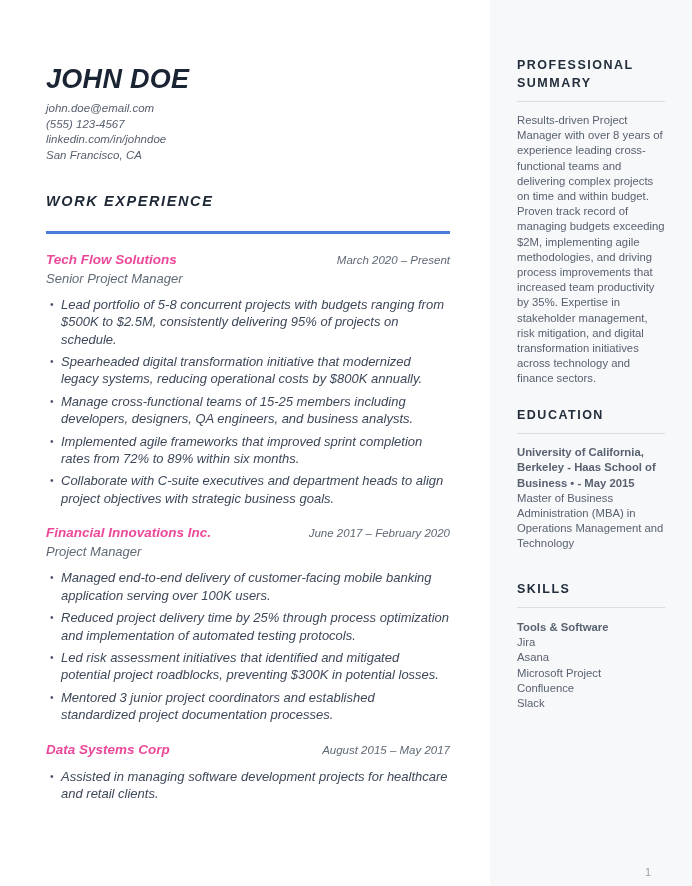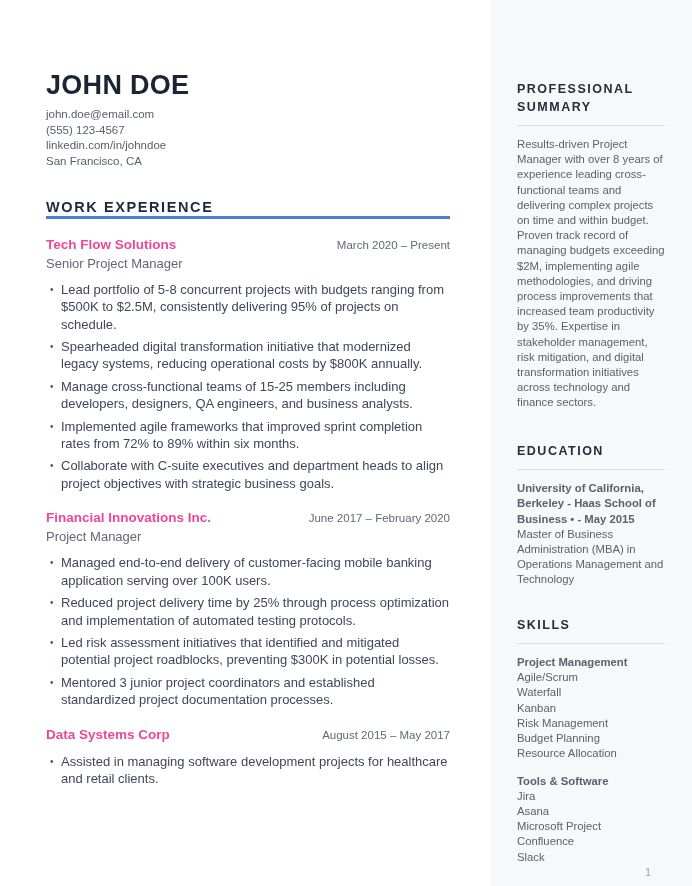--- a/index.html
+++ b/index.html
@@ -6,29 +6,29 @@
   html, body { margin: 0; padding: 0; }
   body {
     width: 692px; height: 886px;
     background: #ffffff;
     font-family: "Liberation Sans", sans-serif;
     -webkit-font-smoothing: antialiased;
   }
   .page { position: relative; width: 692px; height: 886px; background: #ffffff; overflow: hidden; }
 
   
-  .main { position: absolute; left: 46px; top: 70px; width: 404px; }
+  .main { position: absolute; left: 46px; top: 64px; width: 404px; font-style: italic; }
   .candidate-name {
     margin: 0; font-size: 27px; font-weight: 800; letter-spacing: 0.3px;
     color: #1b2433; line-height: 30px;
   }
   .contact { margin-top: 7px; font-size: 11.5px; line-height: 15.7px; color: #565f6d; }
 
   .section-title {
-    margin: 29px 0 0 0; padding-bottom: 0;
+    margin: 29px 0 0 0; padding-bottom: 21px;
     font-size: 14.5px; font-weight: 700; letter-spacing: 1.6px;
     color: #1e2836; border-bottom: 3px solid #4a7dd9; line-height: 17px;
   }
 
   .job { margin-top: 17px; }
   .job-head { display: flex; justify-content: space-between; align-items: baseline; }
   .company  { font-size: 13.5px; font-weight: 700; color: #ec4899; line-height: 17px; }
   .dates    { font-size: 11.5px; color: #5f6975; white-space: nowrap; }
   .job-title { margin-top: 3px; font-size: 13px; color: #5f6975; line-height: 15px; }
   ul.bullets { list-style: none; margin: 10px 0 0 0; padding: 0; }
@@ -37,31 +37,31 @@
     font-size: 13px; line-height: 17.4px; color: #3e4859;
   }
   ul.bullets li::before {
     content: "\2022"; position: absolute; left: 4px; top: 0;
     font-size: 10px; color: #4a5365;
   }
 
   
   .sidebar {
     position: absolute; left: 490px; top: 0; width: 202px; height: 886px;
-    background: #f7f8fa; padding: 81px 27px 0 27px;
+    background: #f7f8fa; padding: 57px 27px 0 27px;
   }
   .sidebar h3 {
     margin: 0; font-size: 12.5px; font-weight: 700; letter-spacing: 1.5px;
     color: #232e3c; line-height: 17.5px;
   }
   .sidebar hr { border: none; border-top: 1px solid #dadee4; margin: 9px 0 11px 0; }
   .sidebar p, .sidebar .skill-item {
     margin: 0; font-size: 11.3px; line-height: 15.2px; color: #596270;
   }
-  .section-education { margin-top: 32px; }
+  .section-education { margin-top: 20px; }
   .section-skills { margin-top: 29px; }
   .edu-school { font-weight: 700; color: #3d4a5f; }
   .skill-group-label { font-weight: 700; color: #3d4a5f; line-height: 16.2px; }
   .skill-item { line-height: 16.2px; }
   .skill-group-2 { margin-top: 12px; }
 
   .page-number {
     position: absolute; right: 41px; bottom: 8px;
     font-size: 11px; color: #9aa2ac;
   }
@@ -135,29 +135,20 @@
       <h3>EDUCATION</h3>
       <hr>
       <p class="edu-school">University of California, Berkeley - Haas School of Business • - May 2015</p>
       <p class="edu-degree">Master of Business Administration (MBA) in Operations Management and Technology</p>
     </section>
 
     <section class="section-skills">
       <h3>SKILLS</h3>
       <hr>
 
-      <div class="skill-group">
-        <p class="skill-group-label">Project Management</p>
-        <div class="skill-item">Agile/Scrum</div>
-        <div class="skill-item">Waterfall</div>
-        <div class="skill-item">Kanban</div>
-        <div class="skill-item">Risk Management</div>
-        <div class="skill-item">Budget Planning</div>
-        <div class="skill-item">Resource Allocation</div>
-      </div>
 
       <div class="skill-group skill-group-2">
         <p class="skill-group-label">Tools &amp; Software</p>
         <div class="skill-item">Jira</div>
         <div class="skill-item">Asana</div>
         <div class="skill-item">Microsoft Project</div>
         <div class="skill-item">Confluence</div>
         <div class="skill-item">Slack</div>
       </div>
     </section>

